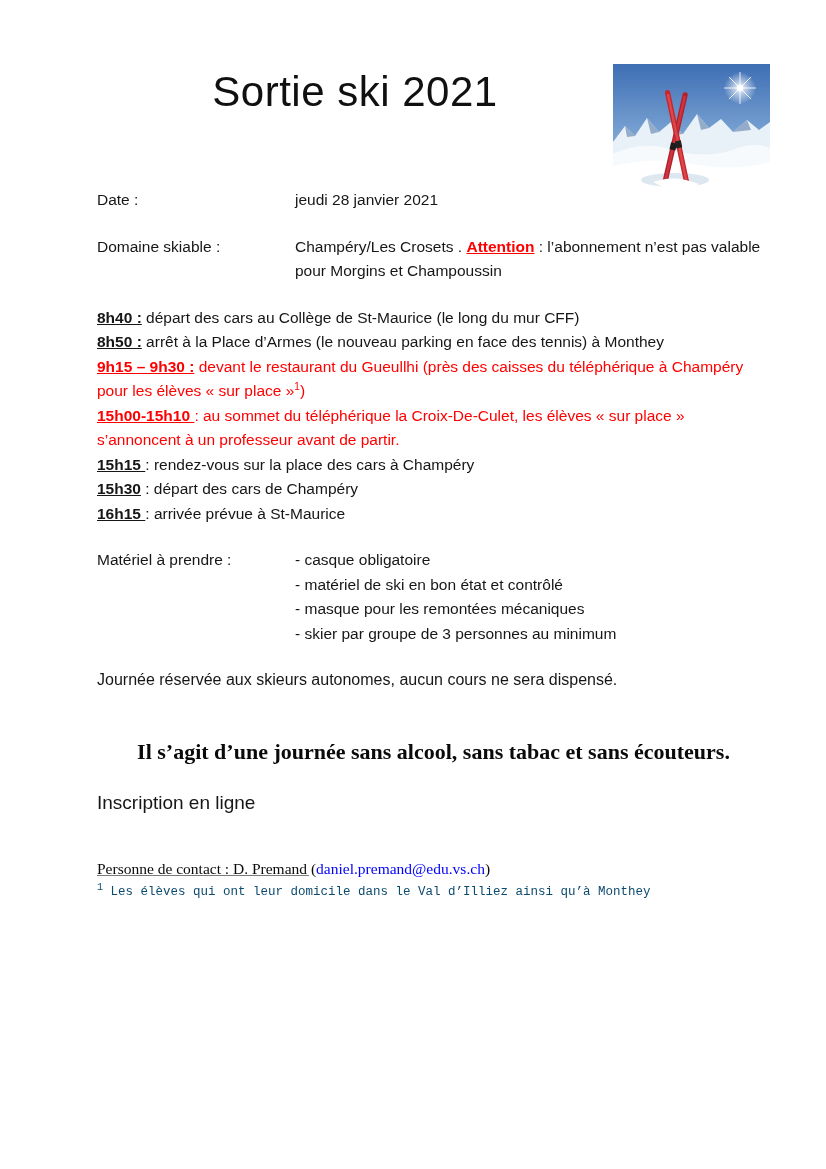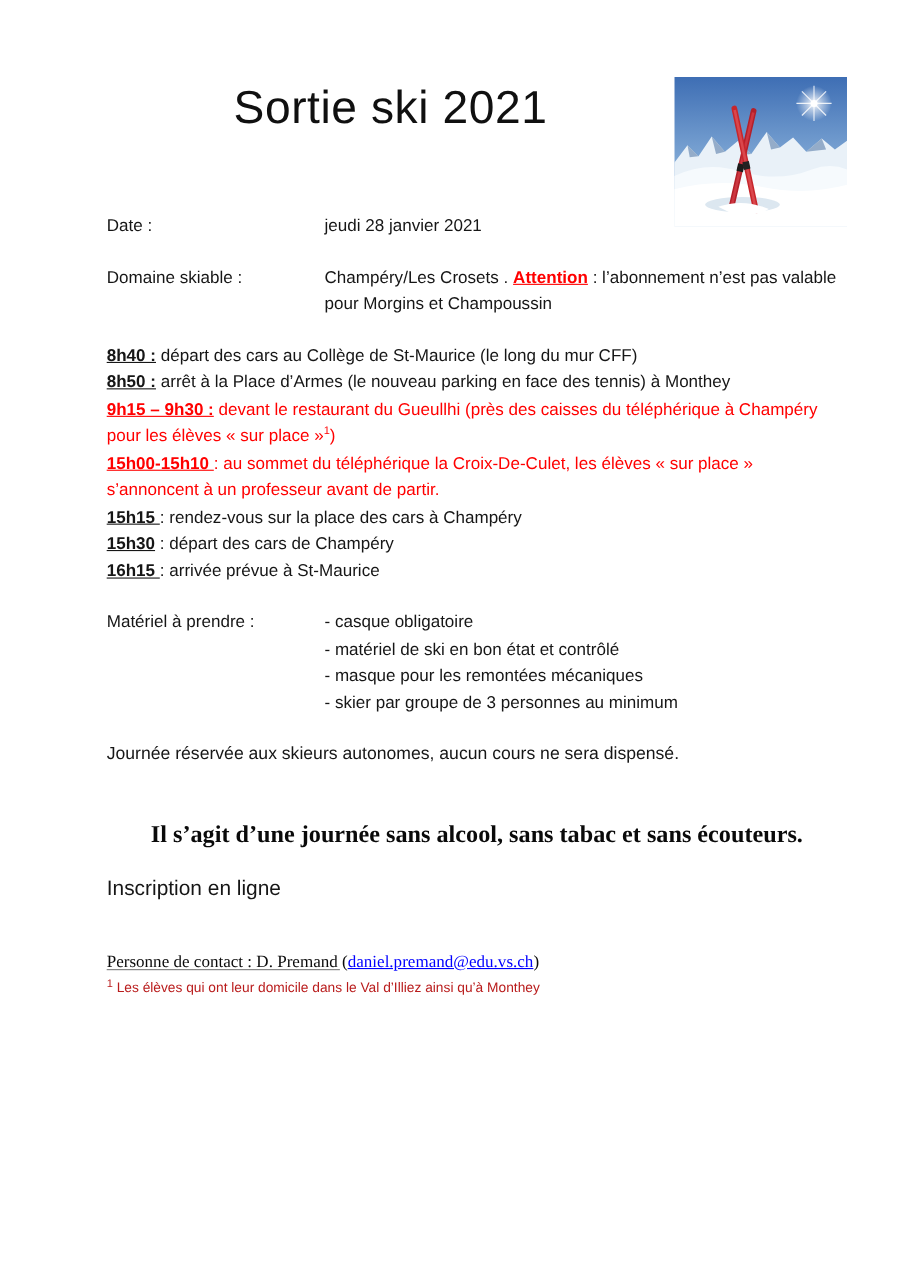--- a/index.html
+++ b/index.html
@@ -1,20 +1,20 @@
 <!DOCTYPE html>
 <html lang="fr"><head>
 <meta charset="utf-8">
 <style>
   * { margin:0; padding:0; box-sizing:border-box; }
   html,body { background:#ffffff; }
   .page {
     position:relative;
     width:826px; height:917px;
-    margin:6px auto;
+    margin:0 auto;
     background:#ffffff;
     font-family:"Liberation Sans", sans-serif;
     color:#161616;
     overflow:hidden;
   }
   .content { padding:64px 56px 0 97px; }
 
   
   .header { display:flex; align-items:flex-start; }
   .title-wrap { flex:1; text-align:center; padding-top:4px; }
@@ -52,29 +52,30 @@
   .banner span { font-weight:bold; font-size:20px; text-decoration:underline; color:#0d0d0d; }
 
   .inscription { margin-top:27px; font-size:19px; }
 
   .contact {
     margin-top:46px;
     font-family:"Liberation Serif", serif;
     font-size:15.5px;
     color:#0a0a0a;
   }
-  .contact a { color:#0000ff; text-decoration:underline; cursor:pointer; }
+  .contact a { color:#0000ff; cursor:pointer; }
 
   .footnote {
     position:absolute;
     left:97px; right:56px;
     bottom:16px;
     font-size:12.5px;
     line-height:18px;
-    color:#b91c1c;
+    color:#0c4a6e;
+    font-family:Liberation Mono, monospace;
   }
   .footnote-rule { width:212px; border:none; border-top:1.4px solid #7a7a7a; margin-bottom:7px; }
 </style>
 </head>
 <body>
 
 <div class="page">
   <div class="content">
 
     <div class="header">

